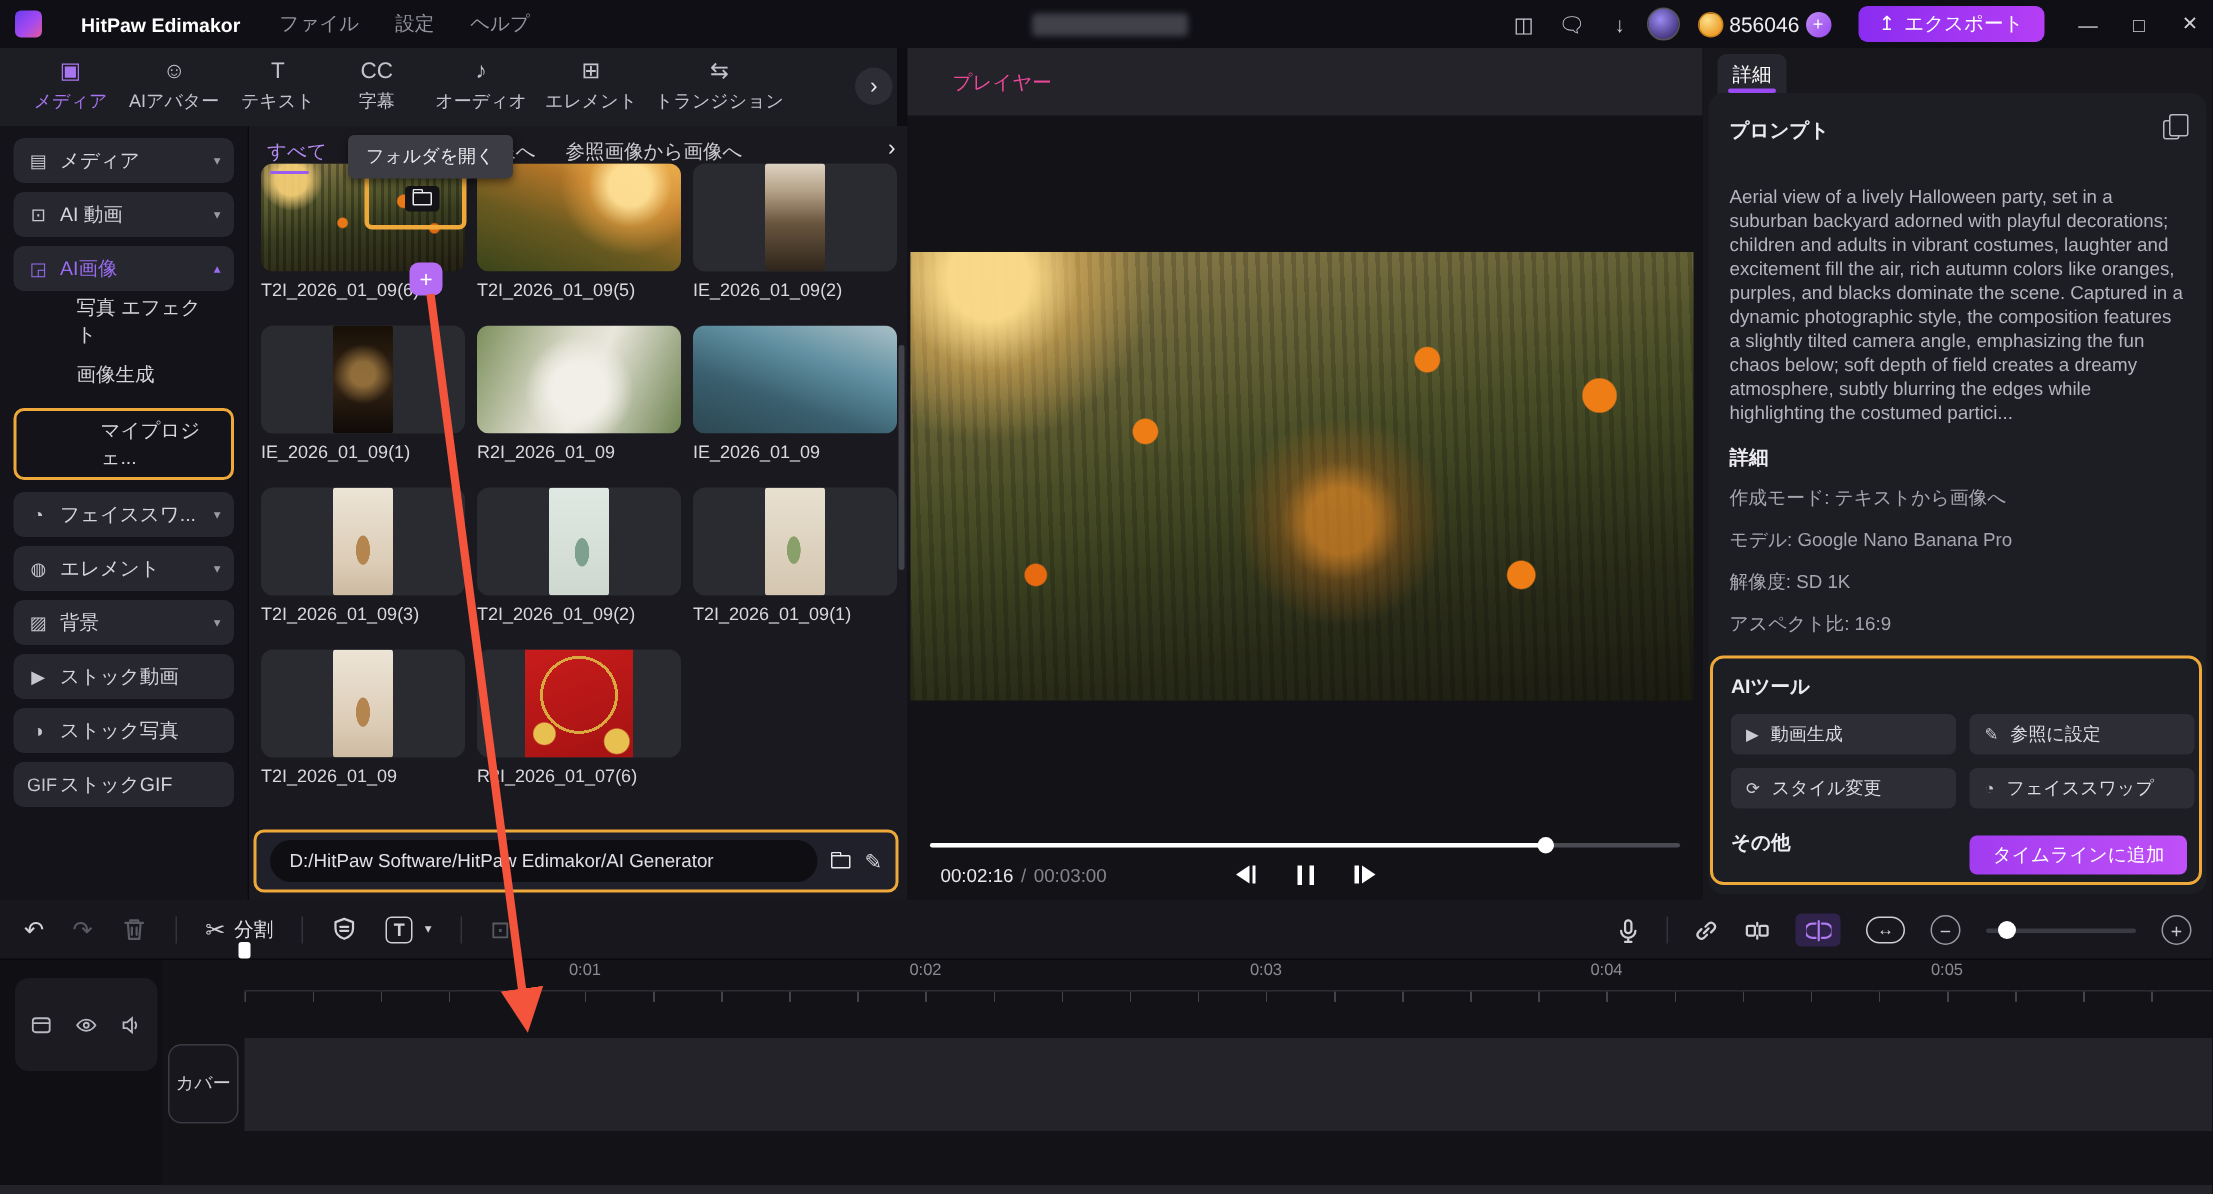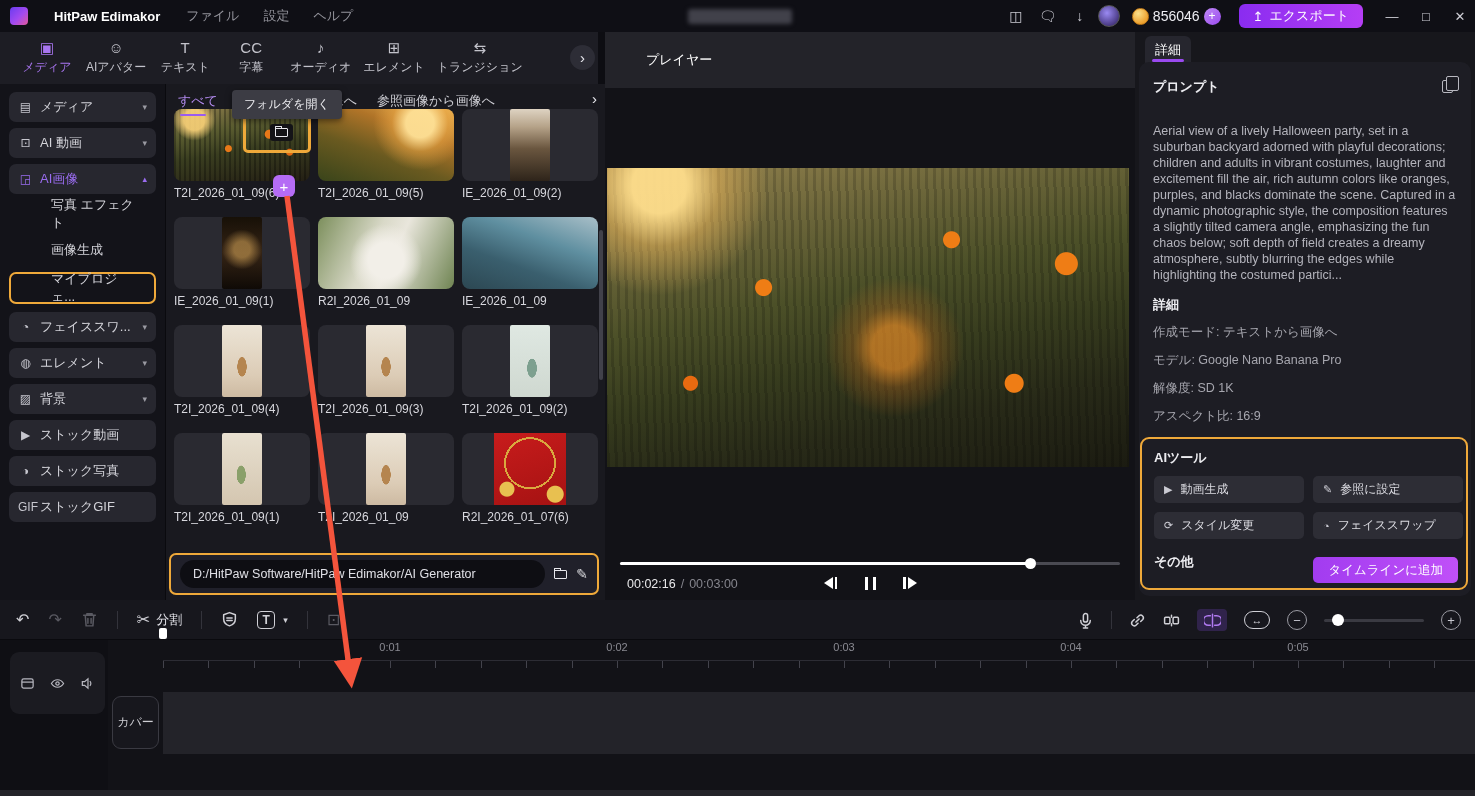--- a/index.html
+++ b/index.html
@@ -32,21 +32,21 @@
   .ribbon-next{position:absolute;right:6px;top:13px;width:25px;height:25px;border-radius:50%;background:#2d2d36;color:#e8e8ee;display:flex;align-items:center;justify-content:center;font-size:15px;}
 
   
   #sidebar{position:absolute;left:0;top:84px;width:165px;height:516px;background:#131319;padding:8px 9px;z-index:4;}
   .side-item{height:30px;margin-bottom:6px;background:#27272f;border-radius:7px;display:flex;align-items:center;padding:0 9px;gap:7px;color:#d4d4da;font-size:13px;cursor:pointer;}
   .side-icon{font-size:12px;width:15px;text-align:center;color:#c6c6ce;}
   .side-chev{margin-left:auto;font-size:9px;color:#9a9aa2;}
   .side-item.sub{background:transparent;padding-left:42px;height:28px;margin-bottom:8px;}
   .side-item.active{color:#9a6cf0;}
   .side-item.active .side-icon,.side-item.active .side-chev{color:#9a6cf0;}
-  .side-item.highlight{border:2px solid #efa93a;border-radius:7px;height:32px;padding-left:40px;}
+  .side-item.highlight{border:2px solid #efa93a;border-radius:7px;height:48px;padding-left:56px;}
 
   
   #mediapanel{position:absolute;left:165px;top:84px;width:440px;height:516px;background:#19191f;border-left:1px solid #0a0a0e;}
   #mediatabs{position:absolute;left:12px;top:8px;display:flex;gap:20px;z-index:2;}
   .mtab{color:#cfcfd5;font-size:13px;padding-bottom:6px;position:relative;cursor:pointer;white-space:nowrap;}
   .mtab.active{color:#b58cf2;}
   .mtab.active::after{content:"";position:absolute;left:2px;bottom:0;width:26px;height:2px;border-radius:2px;background:#9a5cf0;}
   .mtabs-next{position:absolute;right:8px;top:6px;color:#e8e8ee;font-size:15px;}
   #mediagrid{position:absolute;left:8px;top:25px;width:424px;display:grid;grid-template-columns:repeat(3,136px);column-gap:8px;row-gap:17px;}
   .thumb{width:136px;height:72px;background:#2a2a31;border-radius:8px;display:flex;align-items:center;justify-content:center;overflow:hidden;cursor:pointer;}
@@ -71,21 +71,21 @@
   .folder-open-chip{position:absolute;left:24px;top:22px;width:23px;height:17px;background:#141418;border-radius:3px;display:flex;align-items:center;justify-content:center;}
   .folder-glyph{width:13px;height:9px;border:1px solid #e9e9ee;border-radius:1px;position:relative;}
   .folder-glyph::before{content:"";position:absolute;left:-1px;top:-3px;width:5px;height:2px;border:1px solid #e9e9ee;border-bottom:none;border-radius:1px 1px 0 0;}
   #pathbar{position:absolute;left:3px;top:469px;width:430px;height:42px;border:2px solid #efa93a;border-radius:7px;display:flex;align-items:center;padding:0 9px;gap:9px;background:#20202a;}
   .path-input{flex:1;height:28px;background:#0e0e13;border-radius:14px;padding:0 13px;font-size:12.5px;line-height:28px;color:#e0e0e6;white-space:nowrap;overflow:hidden;}
   .path-ic{color:#d8d8dc;font-size:14px;}
   .scrollbar{position:absolute;right:2px;top:146px;width:4px;height:150px;background:#41414a;border-radius:2px;}
 
   
   #player{position:absolute;left:605px;top:32px;width:530px;height:568px;background:#121217;}
-  #player-header{height:56px;background:#232329;display:flex;align-items:center;padding-left:41px;color:#ffffff;}
+  #player-header{height:45px;background:#232329;display:flex;align-items:center;padding-left:30px;color:#ec4899;}
   .player-img{position:absolute;left:2px;top:136px;width:522px;height:299px;background:radial-gradient(circle at 10% 6%,rgba(255,222,140,.95) 0 5%,rgba(255,195,95,.45) 11%,transparent 20%),radial-gradient(circle at 88% 32%,#ef7d15 0 11px,transparent 12px),radial-gradient(circle at 66% 24%,#ef7d15 0 8px,transparent 9px),radial-gradient(circle at 30% 40%,#ef7d15 0 8px,transparent 9px),radial-gradient(circle at 55% 60%,rgba(255,150,40,.6) 0 22px,rgba(230,120,30,.25) 40px,transparent 70px),radial-gradient(circle at 78% 72%,#ef7d15 0 9px,transparent 10px),radial-gradient(circle at 16% 72%,#e86a10 0 7px,transparent 8px),repeating-linear-gradient(88deg,rgba(0,0,0,.16) 0 3px,transparent 3px 8px),linear-gradient(168deg,#93824e 0%,#6c663a 22%,#4c5028 42%,#373c1e 60%,#282a18 78%,#1b1b11 100%);}
   .prog-track{position:absolute;left:15px;top:530px;width:500px;height:3px;background:#4a4a52;border-radius:2px;}
   .prog-fill{height:3px;background:#fff;border-radius:2px;}
   .prog-thumb{position:absolute;top:-4px;width:11px;height:11px;border-radius:50%;background:#fff;margin-left:-5px;}
   .time-row{position:absolute;left:22px;top:545px;font-size:12.5px;color:#e8e8ea;display:flex;gap:5px;}
   .time-total{color:#85858d;}
   .pcontrols{position:absolute;left:0;top:543px;width:100%;display:flex;justify-content:center;gap:26px;}
   .pc-btn{display:flex;align-items:center;gap:2px;height:16px;cursor:pointer;}
   .tri-l{width:0;height:0;border-top:6px solid transparent;border-bottom:6px solid transparent;border-right:9px solid #fff;}
   .tri-r{width:0;height:0;border-top:6px solid transparent;border-bottom:6px solid transparent;border-left:9px solid #fff;}
@@ -321,26 +321,20 @@
         <div class="m-label">R2I_2026_01_09</div>
       </div>
       <div class="m-item">
         <div class="thumb">
           <div class="ph ph-beach wide"></div>
         </div>
         <div class="m-label">IE_2026_01_09</div>
       </div>
       <div class="m-item">
         <div class="thumb">
-          <div class="ph ph-baby1 tall"></div>
-        </div>
-        <div class="m-label">T2I_2026_01_09(4)</div>
-      </div>
-      <div class="m-item">
-        <div class="thumb">
           <div class="ph ph-baby2 tall"></div>
         </div>
         <div class="m-label">T2I_2026_01_09(3)</div>
       </div>
       <div class="m-item">
         <div class="thumb">
           <div class="ph ph-baby3 tall"></div>
         </div>
         <div class="m-label">T2I_2026_01_09(2)</div>
       </div>

